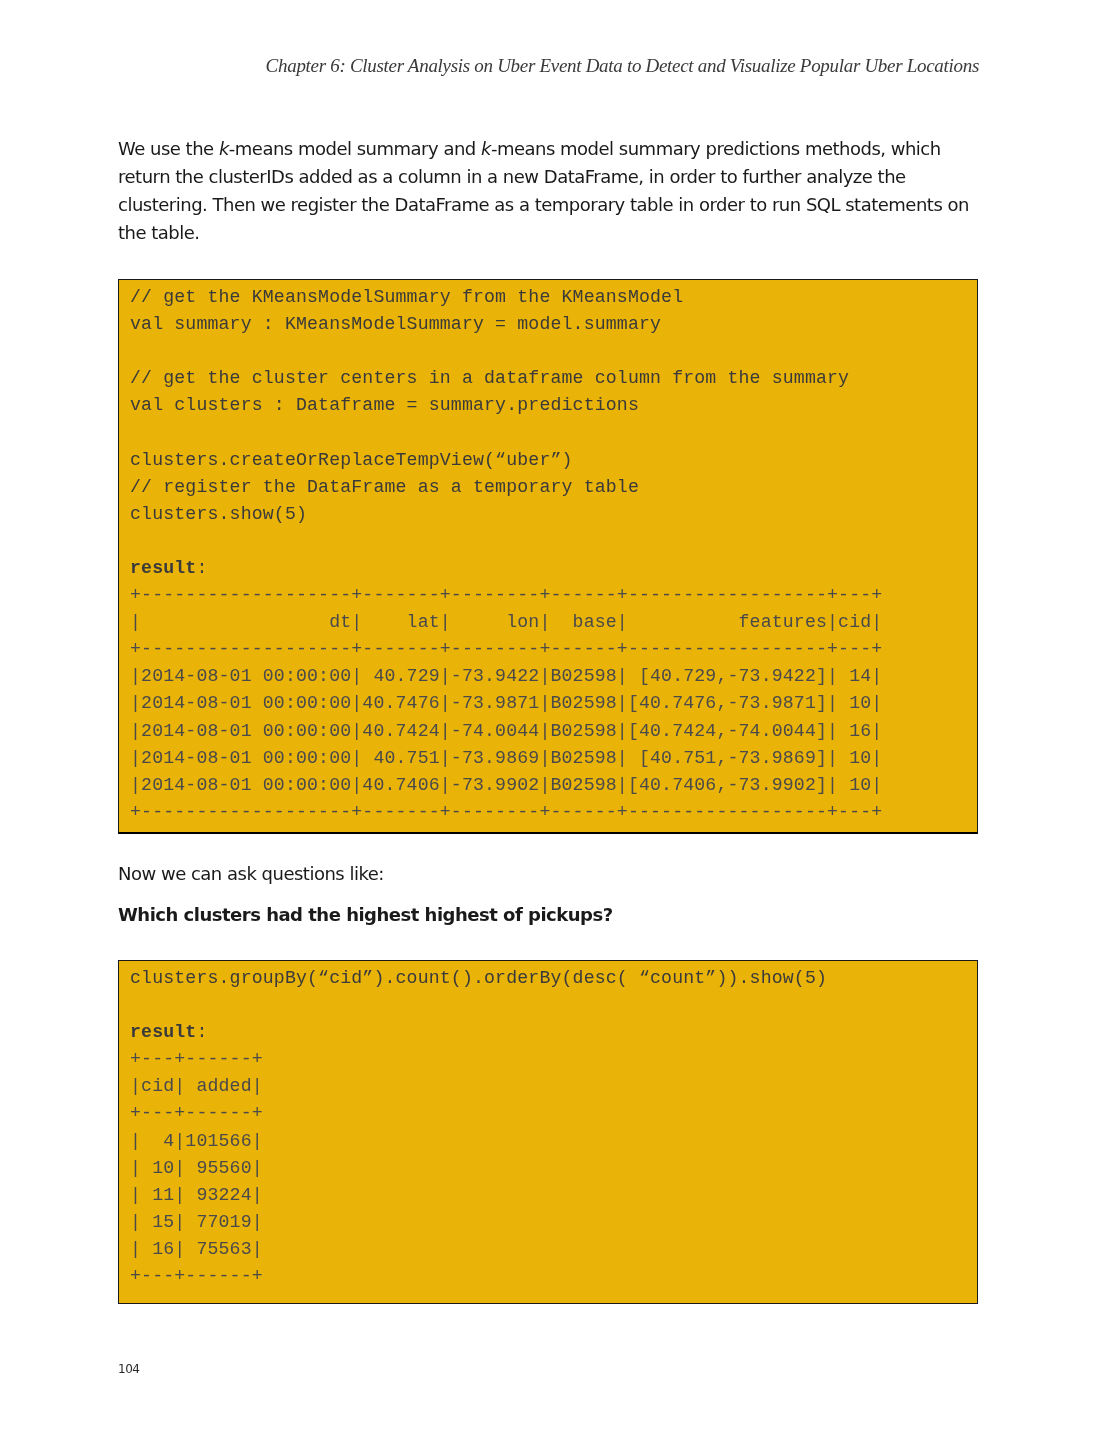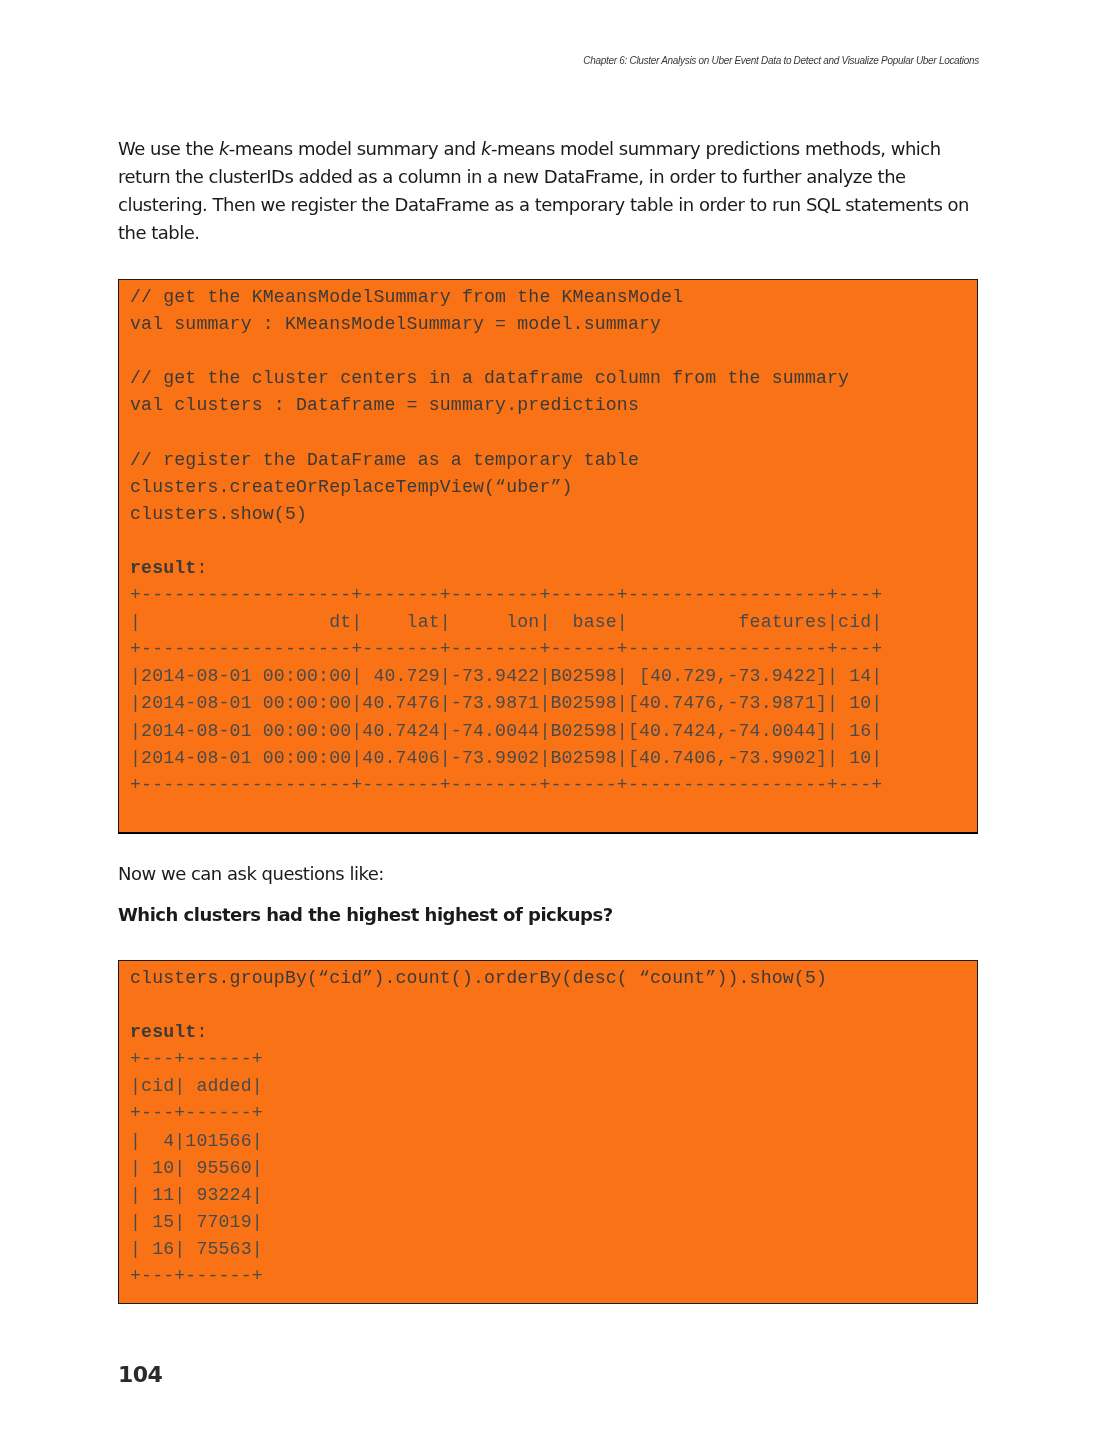--- a/index.html
+++ b/index.html
@@ -12,23 +12,23 @@
       height: 1440px;
       position: relative;
       overflow: hidden;
       color: #1a1a1a;
       font-family: "DejaVu Sans", sans-serif;
     }
     .running-header {
       position: absolute;
       top: 55px;
       right: 118px;
-      font-family: Liberation Sans, sans-serif;
+      font-family: Liberation Serif, serif;
       font-style: italic;
-      font-size: 10px;
+      font-size: 19px;
       color: #3a3a3a;
       letter-spacing: -0.3px;
       white-space: nowrap;
     }
     .body-text {
       position: absolute;
       left: 118px;
       width: 862px;
       font-family: "DejaVu Sans", sans-serif;
       font-size: 18px;
@@ -39,21 +39,21 @@
     }
     .intro { top: 135px; }
     .intro em { font-style: italic; }
     .code-box {
       position: absolute;
       left: 118px;
       width: 860px;
       border: 1px solid #1a1a1a;
       box-sizing: border-box;
       padding: 4px 0 0 11px;
-      background: #f97316;
+      background: #eab308;
     }
     .code-box.first {
       top: 279px;
       height: 555px;
       border-bottom: 2px solid #000000;
     }
     .code-box.second {
       top: 960px;
       height: 344px;
     }
@@ -73,51 +73,51 @@
     .lead { top: 860px; }
     .question {
       top: 901px;
       font-weight: bold;
     }
     .page-number {
       position: absolute;
       left: 118px;
       top: 1362px;
       font-family: "DejaVu Sans", sans-serif;
-      font-size: 22px;
+      font-size: 12px;
       color: #2a2a2a;
       letter-spacing: -0.5px;
-      font-weight: bold;
     }
   </style>
 </head>
 <body>
 
 <div class="running-header">Chapter 6: Cluster Analysis on Uber Event Data to Detect and Visualize Popular Uber Locations</div>
 
 <p class="body-text intro"><span>We use the </span><em>k</em><span>-means model summary and </span><em>k</em><span>-means model summary predictions methods, which return the clusterIDs added as a column in a new DataFrame, in order to further analyze the clustering. Then we register the DataFrame as a temporary table in order to run SQL statements on the table.</span></p>
 
 <div class="code-box first">
   <div class="code-line">// get the KMeansModelSummary from the KMeansModel</div>
   <div class="code-line">val summary : KMeansModelSummary = model.summary</div>
   <div class="code-line blank"></div>
   <div class="code-line">// get the cluster centers in a dataframe column from the summary</div>
   <div class="code-line">val clusters : Dataframe = summary.predictions</div>
   <div class="code-line blank"></div>
+  <div class="code-line">clusters.createOrReplaceTempView(“uber”)</div>
   <div class="code-line">// register the DataFrame as a temporary table</div>
-  <div class="code-line">clusters.createOrReplaceTempView(“uber”)</div>
   <div class="code-line">clusters.show(5)</div>
   <div class="code-line blank"></div>
   <div class="code-line"><b>result</b><span>:</span></div>
   <div class="code-line table-line">+-------------------+-------+--------+------+------------------+---+</div>
   <div class="code-line table-line">|                 dt|    lat|     lon|  base|          features|cid|</div>
   <div class="code-line table-line">+-------------------+-------+--------+------+------------------+---+</div>
   <div class="code-line table-line">|2014-08-01 00:00:00| 40.729|-73.9422|B02598| [40.729,-73.9422]| 14|</div>
   <div class="code-line table-line">|2014-08-01 00:00:00|40.7476|-73.9871|B02598|[40.7476,-73.9871]| 10|</div>
   <div class="code-line table-line">|2014-08-01 00:00:00|40.7424|-74.0044|B02598|[40.7424,-74.0044]| 16|</div>
+  <div class="code-line table-line">|2014-08-01 00:00:00| 40.751|-73.9869|B02598| [40.751,-73.9869]| 10|</div>
   <div class="code-line table-line">|2014-08-01 00:00:00|40.7406|-73.9902|B02598|[40.7406,-73.9902]| 10|</div>
   <div class="code-line table-line">+-------------------+-------+--------+------+------------------+---+</div>
 </div>
 
 <p class="body-text lead">Now we can ask questions like:</p>
 
 <p class="body-text question">Which clusters had the highest highest of pickups?</p>
 
 <div class="code-box second">
   <div class="code-line">clusters.groupBy(“cid”).count().orderBy(desc( “count”)).show(5)</div>

